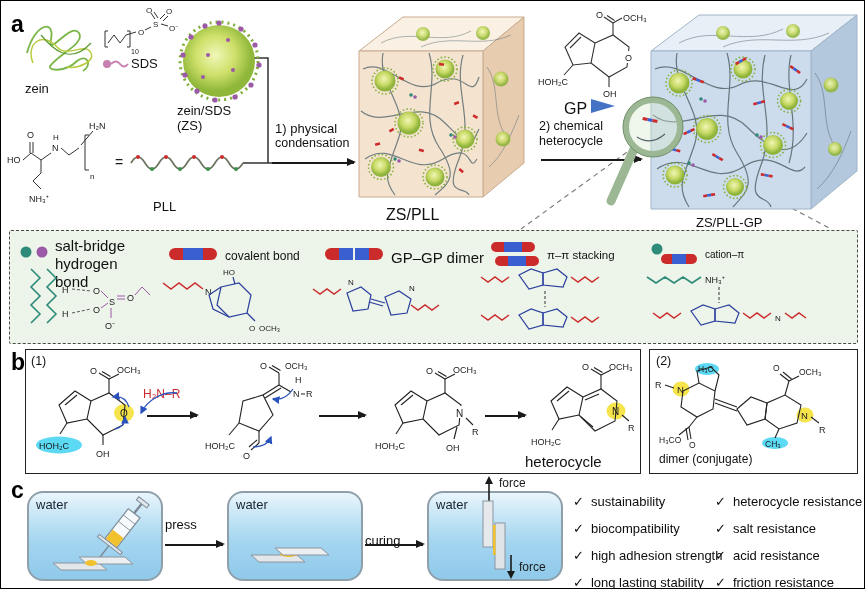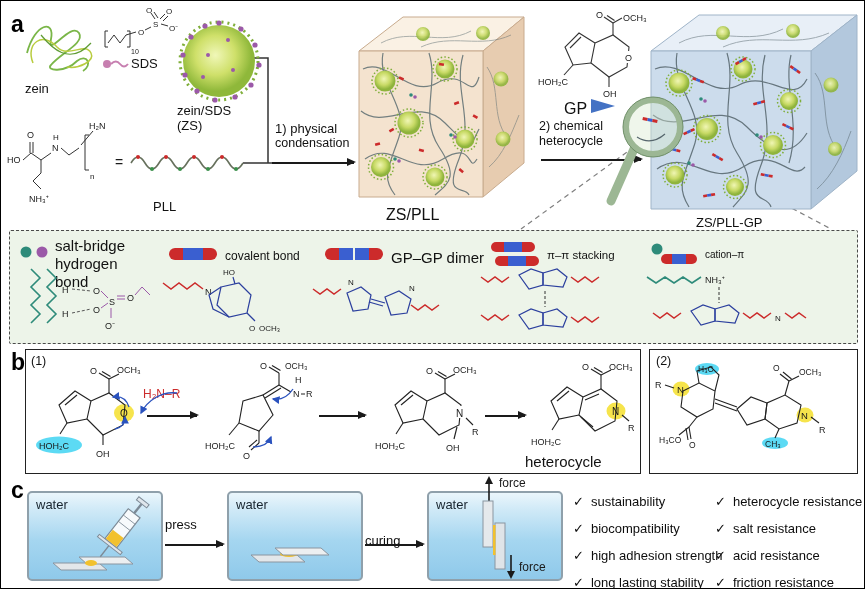--- a/index.html
+++ b/index.html
@@ -6,21 +6,21 @@
   body{background:#9a9a9a;font-family:"Liberation Sans",sans-serif}
   #fig{position:relative;width:865px;height:589px;background:#fff;border:1.5px solid #000;overflow:hidden;font-family:"Liberation Sans",sans-serif}
   .abs{position:absolute}
   .lbl{position:absolute;color:#111;line-height:1.2;font-size:13px}
   .c{}
   .panelletter{position:absolute;font-weight:700;font-size:23px;color:#000}
   .rarrow{position:absolute;height:1.6px;background:#1a1a1a}
   .rarrow::after{content:"";position:absolute;right:-2px;top:-4.4px;border-left:9px solid #1a1a1a;border-top:4.8px solid transparent;border-bottom:4.8px solid transparent}
   .box{position:absolute;border:1.3px solid #222;background:#fff}
   .legendbox{position:absolute;border:1.6px dashed #4a4a4a;background:#edf4e9;border-radius:2px}
-  .tank{position:absolute;width:136px;height:90px;border:2px solid #8fa0ab;border-radius:5px;background:linear-gradient(180deg,#eaf6fc 0%,#cfe9f7 20%,#a5d6f0 55%,#8fc9ea 100%)}
+  .tank{position:absolute;width:136px;height:90px;border:2px solid #8fa0ab;border-radius:16px;background:linear-gradient(180deg,#eaf6fc 0%,#cfe9f7 20%,#a5d6f0 55%,#8fc9ea 100%)}
   .waterlbl{position:absolute;left:7px;top:4px;font-size:13px;color:#17242e}
   .chkcol{position:absolute;font-size:13px;color:#0d0d0d}
   .chk{height:27px;display:flex;align-items:center;white-space:nowrap}
   .tick{margin-right:7px}
   .red{color:#cc2b2b}
   svg.abs{overflow:visible}
   svg text{font-family:"Liberation Sans",sans-serif;fill:#1a1a1a}
 </style>
 </head>
 <body>
@@ -628,20 +628,21 @@
     <text x="24" y="34" font-size="9.5">N</text>
     <text x="45" y="13" font-size="8.5">H₃C</text>
     <text x="6" y="84" font-size="8.5">H₃CO</text>
     <text x="36" y="89" font-size="8.5">O</text>
     <text x="120" y="12" font-size="8.5">O</text>
     <text x="146" y="16" font-size="8.5">OCH₃</text>
     <text x="148" y="60" font-size="9.5">N</text>
     <text x="166" y="74" font-size="9">R</text>
     <text x="112" y="88" font-size="8.5">CH₃</text>
   </svg>
+  <div class="lbl c" style="left:658px;top:451px;width:190px;font-size:12px">dimer (conjugate)</div>
 
   <div class="panelletter" style="left:10px;top:476px">c</div>
 
   <div class="tank" style="left:26px;top:490px">
     <div class="waterlbl">water</div>
     <svg style="position:absolute;left:0;top:0;overflow:hidden" width="132" height="86" viewBox="0 0 132 86">
       <polygon points="24,70 70,70 78,77 32,77" fill="#e3e7ea" stroke="#8a95a0"></polygon>
       <polygon points="50,64 96,64 104,71 58,71" fill="#eceff1" stroke="#8a95a0"></polygon>
       <ellipse cx="62" cy="70" rx="6" ry="3" fill="#f2c12e"></ellipse>
       <g transform="rotate(38 92 38)" stroke="#7d8a96">

